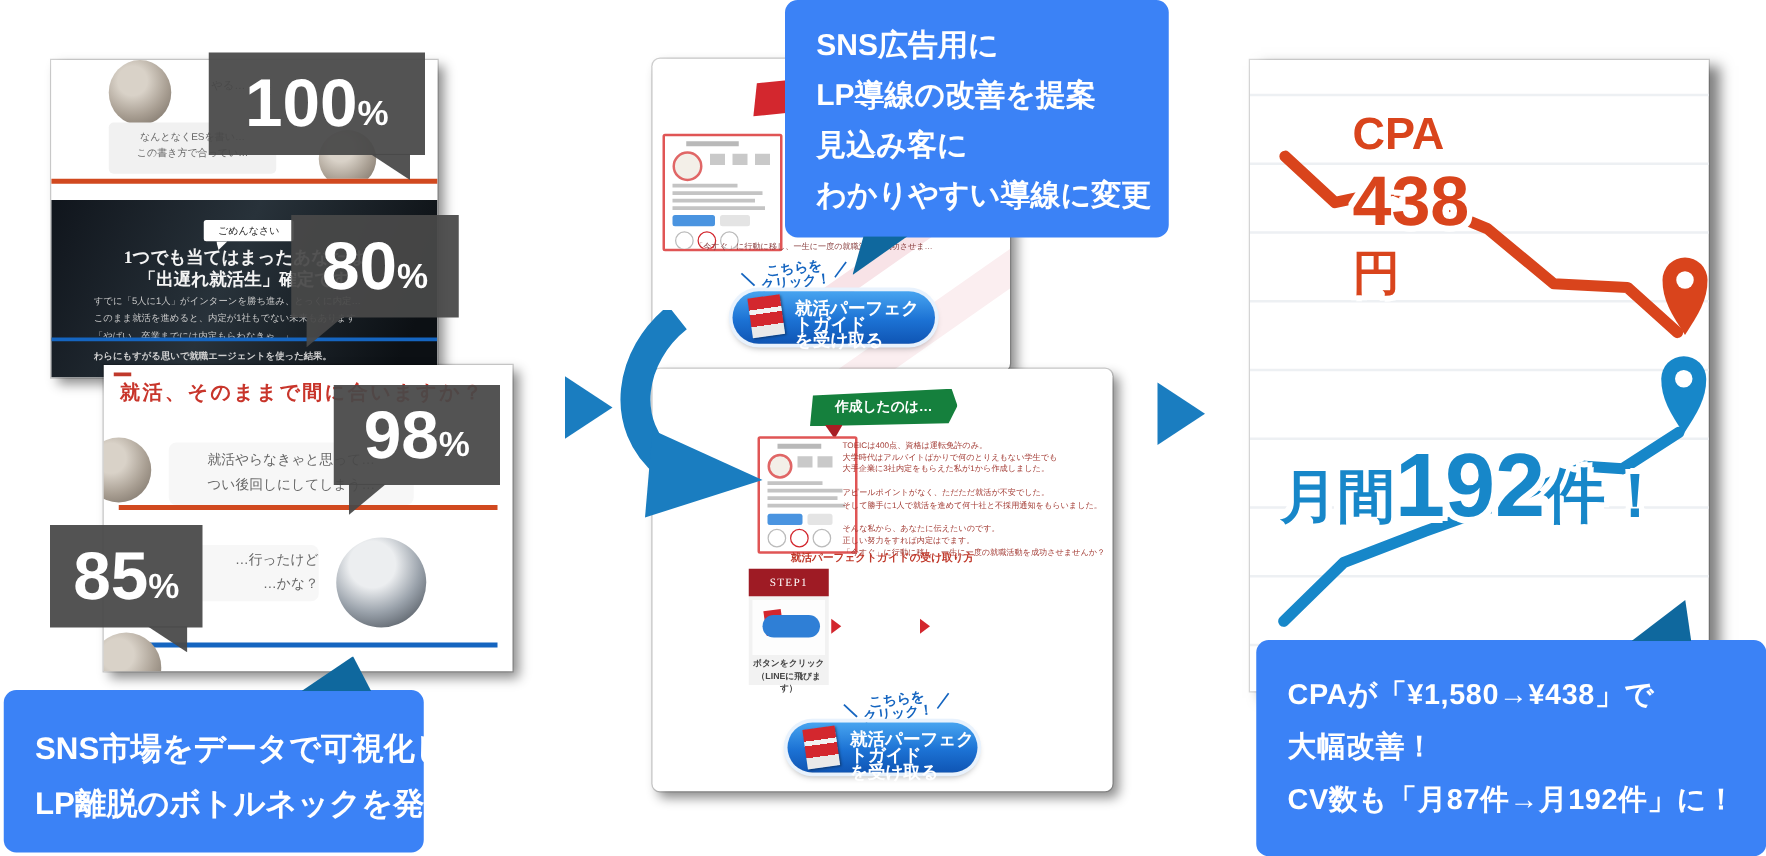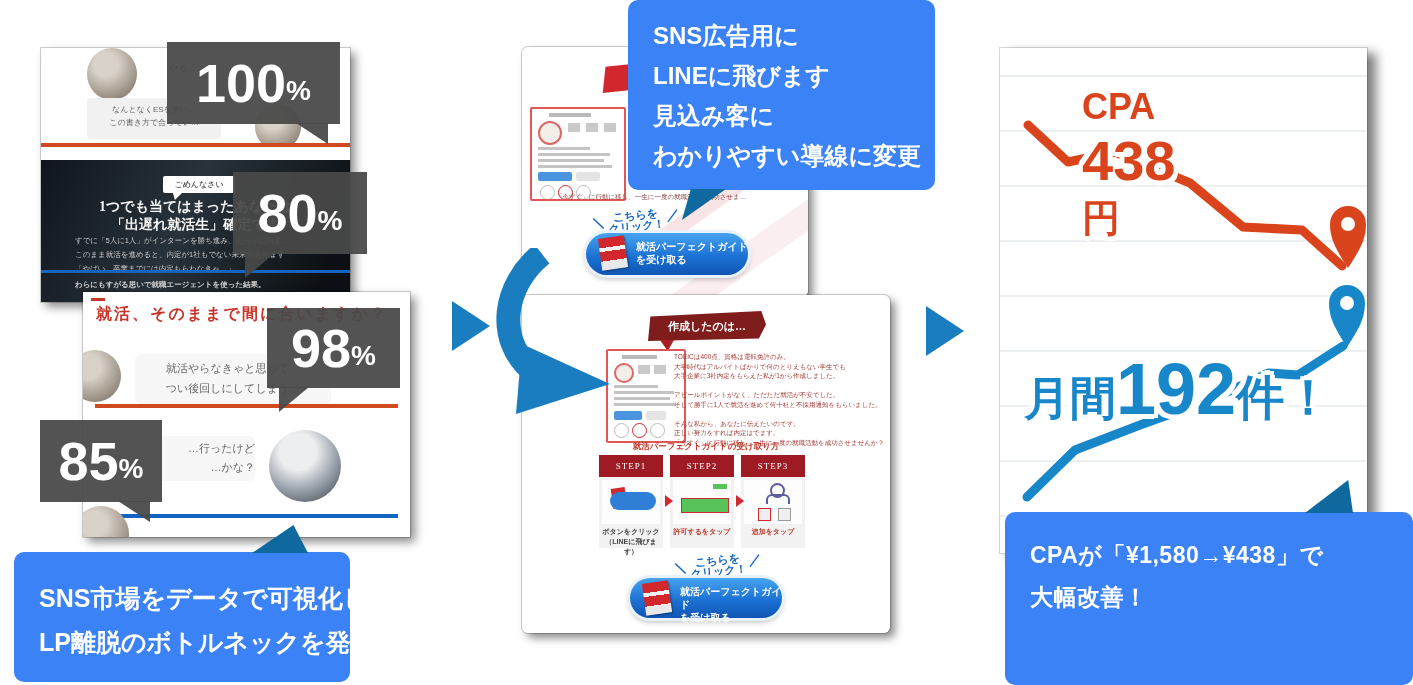--- a/index.html
+++ b/index.html
@@ -47,21 +47,21 @@
            clip-path:polygon(0 0,100% 0,100% 100%);}
   .tail-bl{position:absolute;left:12px;bottom:-24px;width:30px;height:25px;background:rgba(72,72,72,.94);
            clip-path:polygon(0 0,100% 0,0 100%);}
   #badge-100{left:167px;top:42px;width:173px;height:82px;}
   #badge-80{left:233px;top:172px;width:134px;height:82px;}
   #badge-98{left:267px;top:308px;width:133px;height:80px;}
   #badge-85{left:40px;top:420px;width:122px;height:82px;}
   
   .caption{position:absolute;background:#3b82f6;border-radius:10px;z-index:4;color:#fff;}
   .cap-line{position:absolute;left:25px;font-weight:800;white-space:nowrap;}
-  #caption-left{left:14px;top:552px;width:336px;height:130px;}
+  #caption-left{left:3px;top:552px;width:336px;height:130px;}
   #caption-left .cap-line{font-size:25px;}
   .tail-up-l{position:absolute;left:238px;top:-27px;width:56px;height:28px;background:#0f689e;
              clip-path:polygon(0 100%,100% 100%,74% 0);}
   #mid-callout{left:628px;top:0;width:307px;height:190px;z-index:4;border-radius:10px;}
   #mid-callout .cap-line{font-size:24px;}
   .tail-dn-m{position:absolute;left:54px;bottom:-30px;width:44px;height:31px;background:#0f689e;
              clip-path:polygon(20% 0,100% 0,0 100%);}
   #caption-right{left:1005px;top:512px;width:408px;height:173px;}
   #caption-right .cap-line{font-size:23px;letter-spacing:.5px;}
   .tail-up-r{position:absolute;left:300px;top:-32px;width:48px;height:33px;background:#0f689e;
@@ -90,23 +90,23 @@
   
   .cta-note{position:absolute;display:flex;gap:3px;color:#1565c0;font-weight:800;font-size:11px;
             transform:rotate(-6deg);z-index:2;}
   .cta-note .marks{font-size:13px;}
   .cta-note .nl{display:block;line-height:11px;text-align:center;}
   .cta{position:absolute;border-radius:22px;background:linear-gradient(180deg,#47a4f0,#1c72d4 55%,#0f55b4);
        box-shadow:0 0 0 3px #e8f2fd,0 3px 6px rgba(0,0,0,.35);z-index:2;cursor:pointer;}
   .cta-book{position:absolute;left:14px;top:4px;width:26px;height:32px;background:
             linear-gradient(180deg,#d3272e 30%,#f2f2f2 30%,#f2f2f2 42%,#d3272e 42%,#d3272e 72%,#e9e9e9 72%);
             transform:rotate(-8deg);box-shadow:1px 1px 2px rgba(0,0,0,.4);}
-  .cta-label{position:absolute;left:50px;top:7px;color:#fff;font-weight:800;font-size:10px;line-height:13px;}
+  .cta-label{position:absolute;left:50px;top:7px;color:#fff;font-weight:800;font-size:14px;line-height:13px;}
   #mid-bottom-card{left:522px;top:295px;width:368px;height:338px;border-radius:6px;z-index:2;overflow:hidden;}
-  .ribbon{position:absolute;left:126px;top:16px;width:118px;height:30px;background:#7f1d1d;color:#fff;
+  .ribbon{position:absolute;left:126px;top:16px;width:118px;height:30px;background:#15803d;color:#fff;
           font-size:11px;font-weight:bold;text-align:center;line-height:30px;
           clip-path:polygon(2% 18%,96% 0%,100% 45%,94% 92%,0% 100%);}
   .ribbon-tail{position:absolute;left:138px;top:45px;width:14px;height:11px;background:#a81e24;
           clip-path:polygon(0 0,100% 0,55% 100%);}
   .mline{font-size:6.5px;line-height:9.5px;color:#a33c35;min-height:9.5px;white-space:nowrap;}
   .mtext{position:absolute;left:152px;top:57px;}
   .guide-h{position:absolute;left:0;right:0;top:146px;text-align:center;font-size:8.5px;font-weight:bold;color:#c0392b;}
   .step{position:absolute;top:160px;width:64px;height:93px;background:#f2f2f2;}
   .step-h{height:22px;background:#9e1b24;color:#fff;text-align:center;line-height:22px;font-size:9px;
           letter-spacing:1px;font-family:"Liberation Serif",serif;}
@@ -212,21 +212,21 @@
     <div class="tail-up-l"></div>
     <div class="cap-line" style="top:30px;">SNS市場をデータで可視化し</div>
     <div class="cap-line" style="top:74px;">LP離脱のボトルネックを発見！</div>
   </div>
 
   <div id="arrow-1" class="flow-arrow"></div>
   <div id="arrow-2" class="flow-arrow"></div>
 
   <div id="mid-callout" class="caption">
     <div class="cap-line" style="top:20px;">SNS広告用に</div>
-    <div class="cap-line" style="top:60px;">LINEに飛びます</div>
+    <div class="cap-line" style="top:60px;">LP導線の改善を提案</div>
     <div class="cap-line" style="top:100px;">見込み客に</div>
     <div class="cap-line" style="top:140px;">わかりやすい導線に変更</div>
     <div class="tail-dn-m"></div>
   </div>
 
   <div id="mid-top-card" class="card">
     <div class="pink" style="right:-60px;top:130px;width:260px;height:16px;"></div>
     <div class="pink" style="right:-80px;top:190px;width:260px;height:26px;background:#fbeef0;"></div>
     <div class="pink" style="right:-30px;top:70px;width:180px;height:10px;background:#fbeef0;"></div>
     <div class="redquad"></div>
@@ -312,43 +312,21 @@
       <div class="step-body">
         <div class="s1-book"></div>
         <div class="s1-pill"></div>
       </div>
       <div class="step-cap cap-dark">
         <span>ボタンをクリック</span><br>
         <span>（LINEに飛びます）</span>
       </div>
     </div>
     <div class="step-arrow" style="left:143px;"></div>
-    <div class="step" style="left:148px;">
-      <div class="step-h">STEP2</div>
-      <div class="step-body">
-        <div class="s2-top"></div>
-        <div class="s2-btn"></div>
-      </div>
-      <div class="step-cap cap-red">
-        <span>許可するをタップ</span>
-      </div>
-    </div>
     <div class="step-arrow" style="left:214px;"></div>
-    <div class="step" style="left:219px;">
-      <div class="step-h">STEP3</div>
-      <div class="step-body">
-        <div class="s3-head"></div>
-        <div class="s3-body"></div>
-        <div class="s3-sq red" style="left:14px;"></div>
-        <div class="s3-sq" style="left:34px;"></div>
-      </div>
-      <div class="step-cap cap-red">
-        <span>追加をタップ</span>
-      </div>
-    </div>
 
     <div class="cta-note" style="left:152px;top:260px;">
       <span class="marks">＼</span>
       <span>
         <span class="nl">こちらを</span>
         <span class="nl">クリック！</span>
       </span>
       <span class="marks">／</span>
     </div>
     <div class="cta" style="left:108px;top:283px;width:152px;height:40px;">
@@ -389,15 +367,16 @@
       <span class="pre">月間</span>
       <span class="val">192</span>
       <span class="suf">件！</span>
     </div>
   </div>
 
   <div id="caption-right" class="caption">
     <div class="tail-up-r"></div>
     <div class="cap-line" style="top:28px;">CPAが「¥1,580→¥438」で</div>
     <div class="cap-line" style="top:70px;">大幅改善！</div>
+    <div class="cap-line" style="top:112px;">CV数も「月87件→月192件」に！</div>
   </div>
 
 </div>
 
 </body></html>

